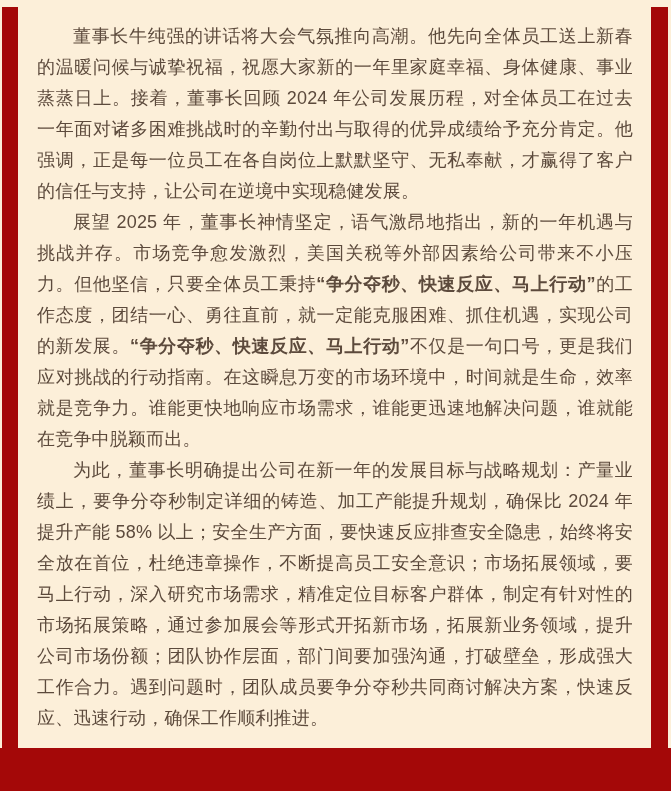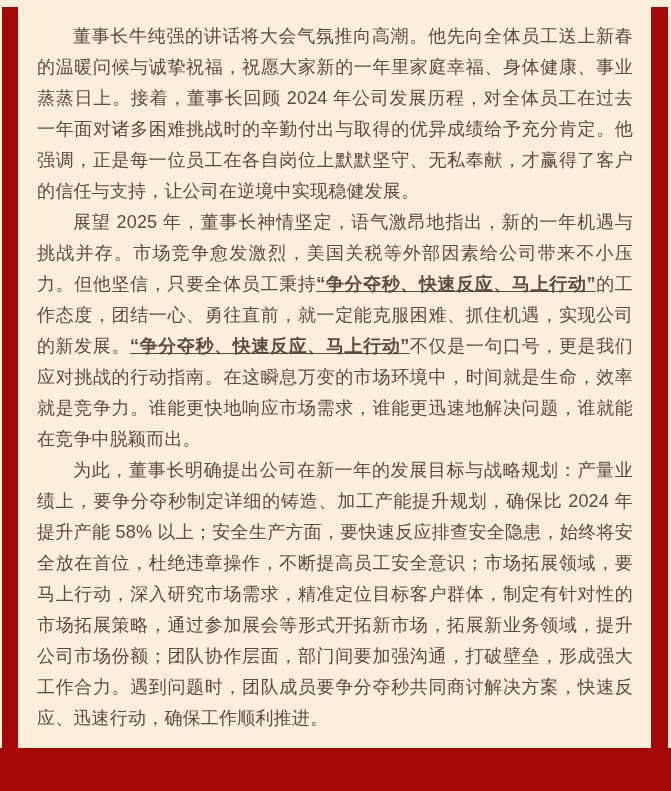--- a/index.html
+++ b/index.html
@@ -55,21 +55,20 @@
     color: var(--text-color);
     text-align: justify;
   }
   .article p {
     margin: 0;
     padding: 0;
     text-indent: 2em;
   }
   .article .bold {
     font-weight: bold;
-    text-decoration: underline;
   }
 </style>
 </head>
 <body>
 
 <div class="page">
   <div class="frame-left"></div>
   <div class="frame-right"></div>
   <div class="frame-bottom"></div>
   <div class="content">

